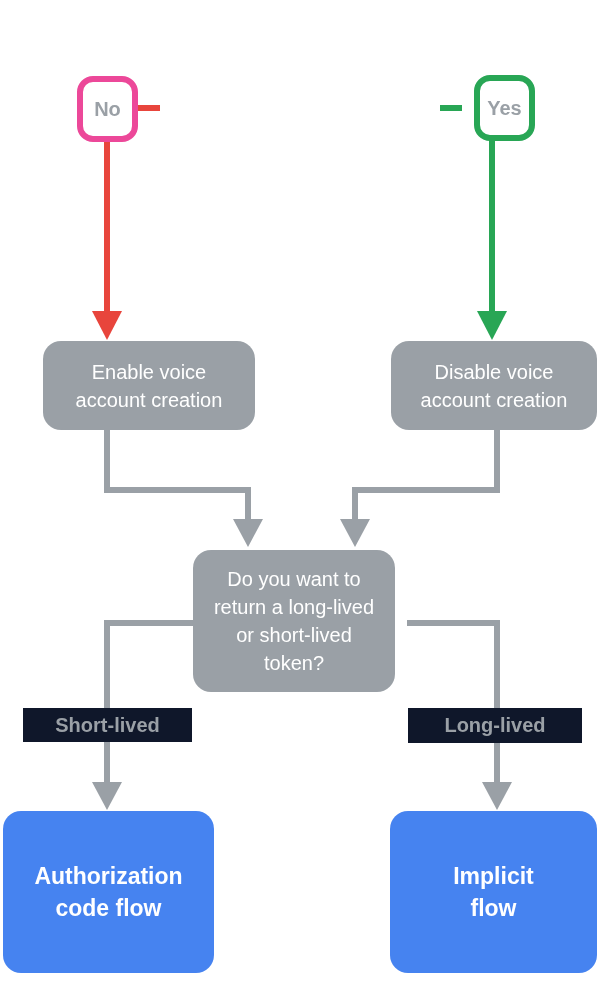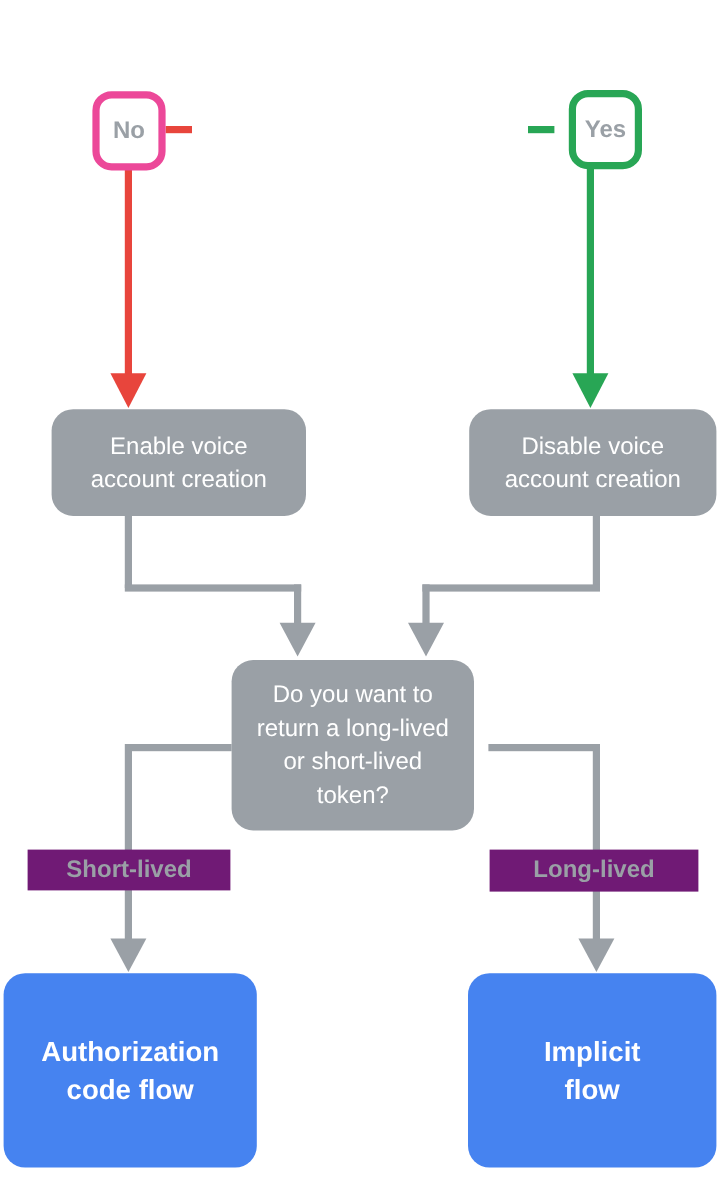--- a/index.html
+++ b/index.html
@@ -72,21 +72,21 @@
     border-left: 15px solid transparent;
     border-right: 15px solid transparent;
     z-index: 1;
   }
   .arrow-down.red   { border-top: 29px solid #E8453C; }
   .arrow-down.green { border-top: 29px solid #28A655; }
   .arrow-down.gray  { border-top: 28px solid #9AA0A6; }
   
   .branch-label {
     position: absolute;
-    background: #701a75;
+    background: #0f172a;
     display: flex;
     align-items: center;
     justify-content: center;
     font-size: 20px;
     font-weight: bold;
     color: #9AA0A6;
     z-index: 3;
   }
 </style>
 </head>

